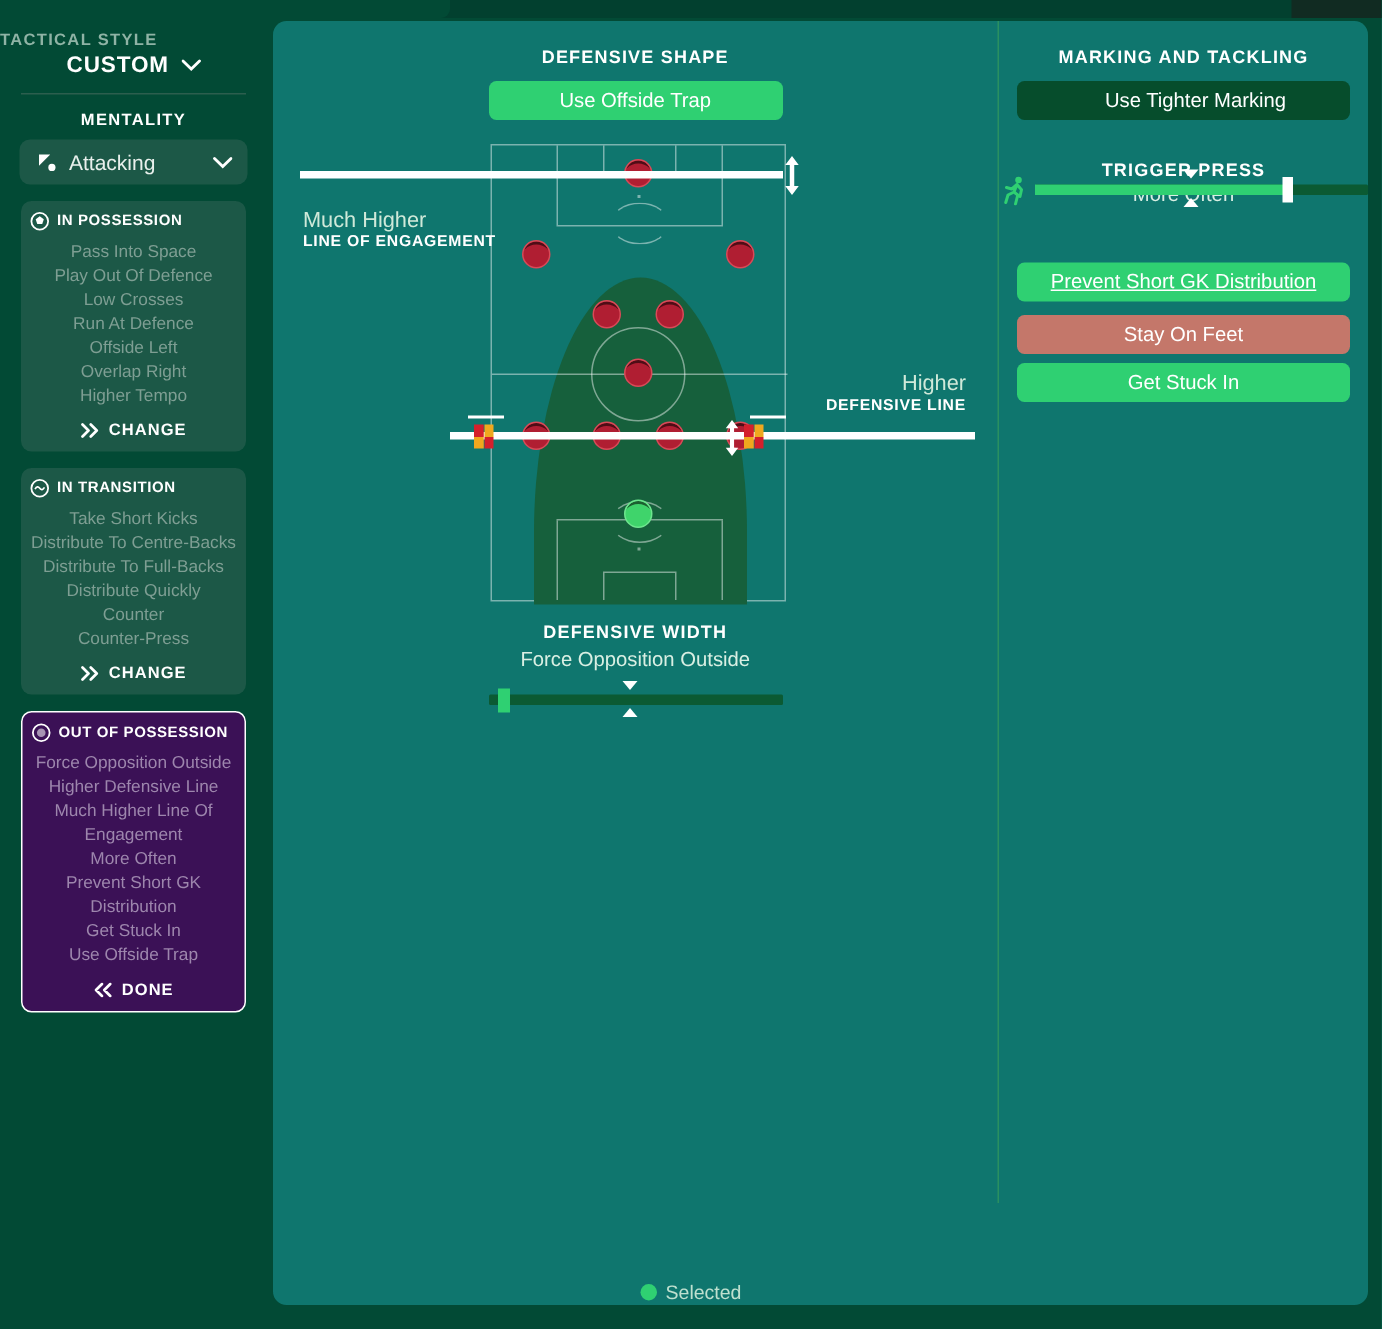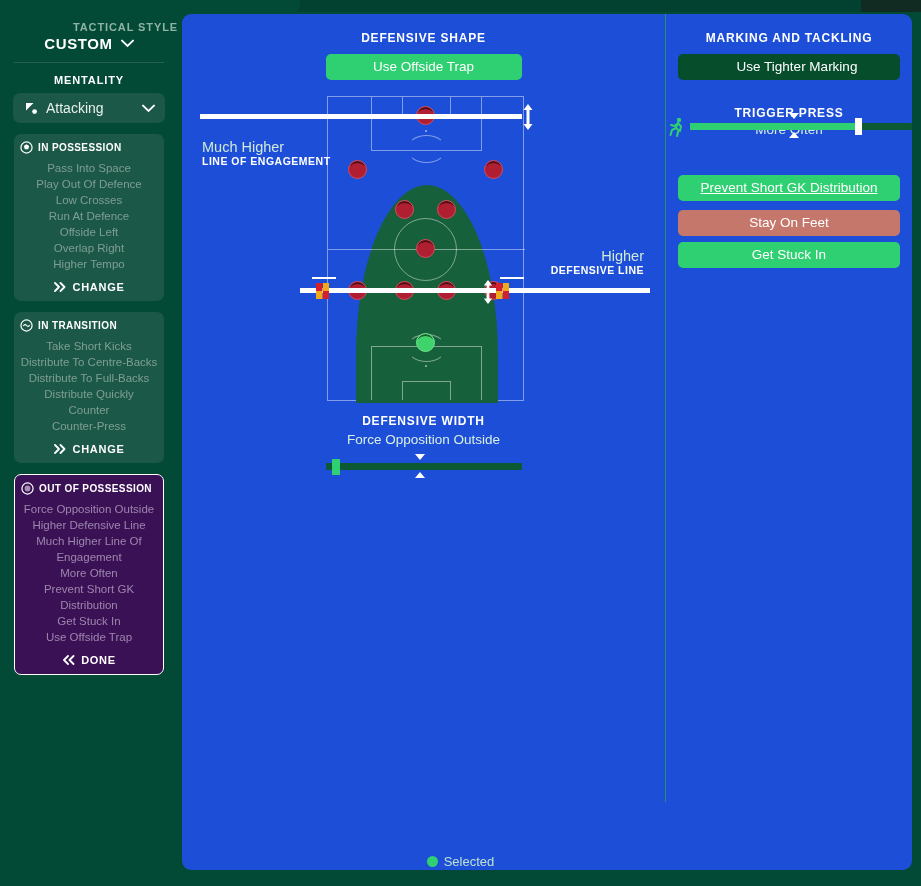--- a/index.html
+++ b/index.html
@@ -12,21 +12,21 @@
   }
 
   
   #topbar { position: absolute; left:0; top:0; width:921px; height:12px; background:#02402f; }
   #topbar .left-tab { position:absolute; left:0; top:0; width:300px; height:12px; background:#024a35; border-radius:0 0 6px 0; }
   #topbar .right-dark { position:absolute; right:0; top:0; width:60px; height:12px; background:#112b22; }
 
   
   #sidebar { position:absolute; left:0; top:12px; width:178px; height:874px; }
 
-  .side-head { text-align:right; color:#8fb3a5; font-size:11px; font-weight:bold;
+  .side-head { text-align:left; color:#8fb3a5; font-size:11px; font-weight:bold;
                letter-spacing:.9px; margin-top:9px; }
   .side-value { text-align:center; color:#ffffff; font-size:15px; font-weight:bold;
                 letter-spacing:.6px; margin-top:2px; display:flex; align-items:center;
                 justify-content:center; gap:8px; }
   .hrule { width:150px; height:1px; background:#2c5e4e; margin:10px auto 0; }
 
   .mentality-head { text-align:center; color:#ffffff; font-size:11px; font-weight:bold;
                     letter-spacing:.9px; margin-top:11px; }
   .mentality-box { margin:7px auto 0; width:152px; height:30px; background:#1c5847;
                    border-radius:7px; display:flex; align-items:center; padding:0 10px; gap:7px; }
@@ -40,21 +40,21 @@
                 margin-bottom:6px; }
   .panel-item { text-align:center; font-size:11.5px; line-height:16px; }
   .panel.green .panel-item { color:#7e9e93; }
   .panel.purple .panel-item { color:#9d86ad; }
   .panel-action { display:flex; align-items:center; justify-content:center; gap:6px;
                   color:#ffffff; font-size:11px; font-weight:bold; letter-spacing:.7px;
                   margin-top:9px; }
 
   
   #main { position:absolute; left:182px; top:14px; width:730px; height:856px;
-          background:#1d4ed8; border-radius:9px; }
+          background:#0f766e; border-radius:9px; }
   #divider { position:absolute; left:483px; top:0; width:1px; height:788px; background:#2a9060; }
 
   
   #pitchcol { position:absolute; left:0; top:0; width:483px; height:500px; }
   .sec-title { text-align:center; color:#ffffff; font-size:12px; font-weight:bold; letter-spacing:.8px; }
   .sec-sub   { text-align:center; color:#d9efe3; font-size:13.5px; }
 
   .opt-btn { display:block; margin:0 auto; border-radius:5px; font-size:13.5px;
              text-align:center; line-height:26px; height:26px; }
   .opt-on   { background:#2fd072; color:#ffffff; }

